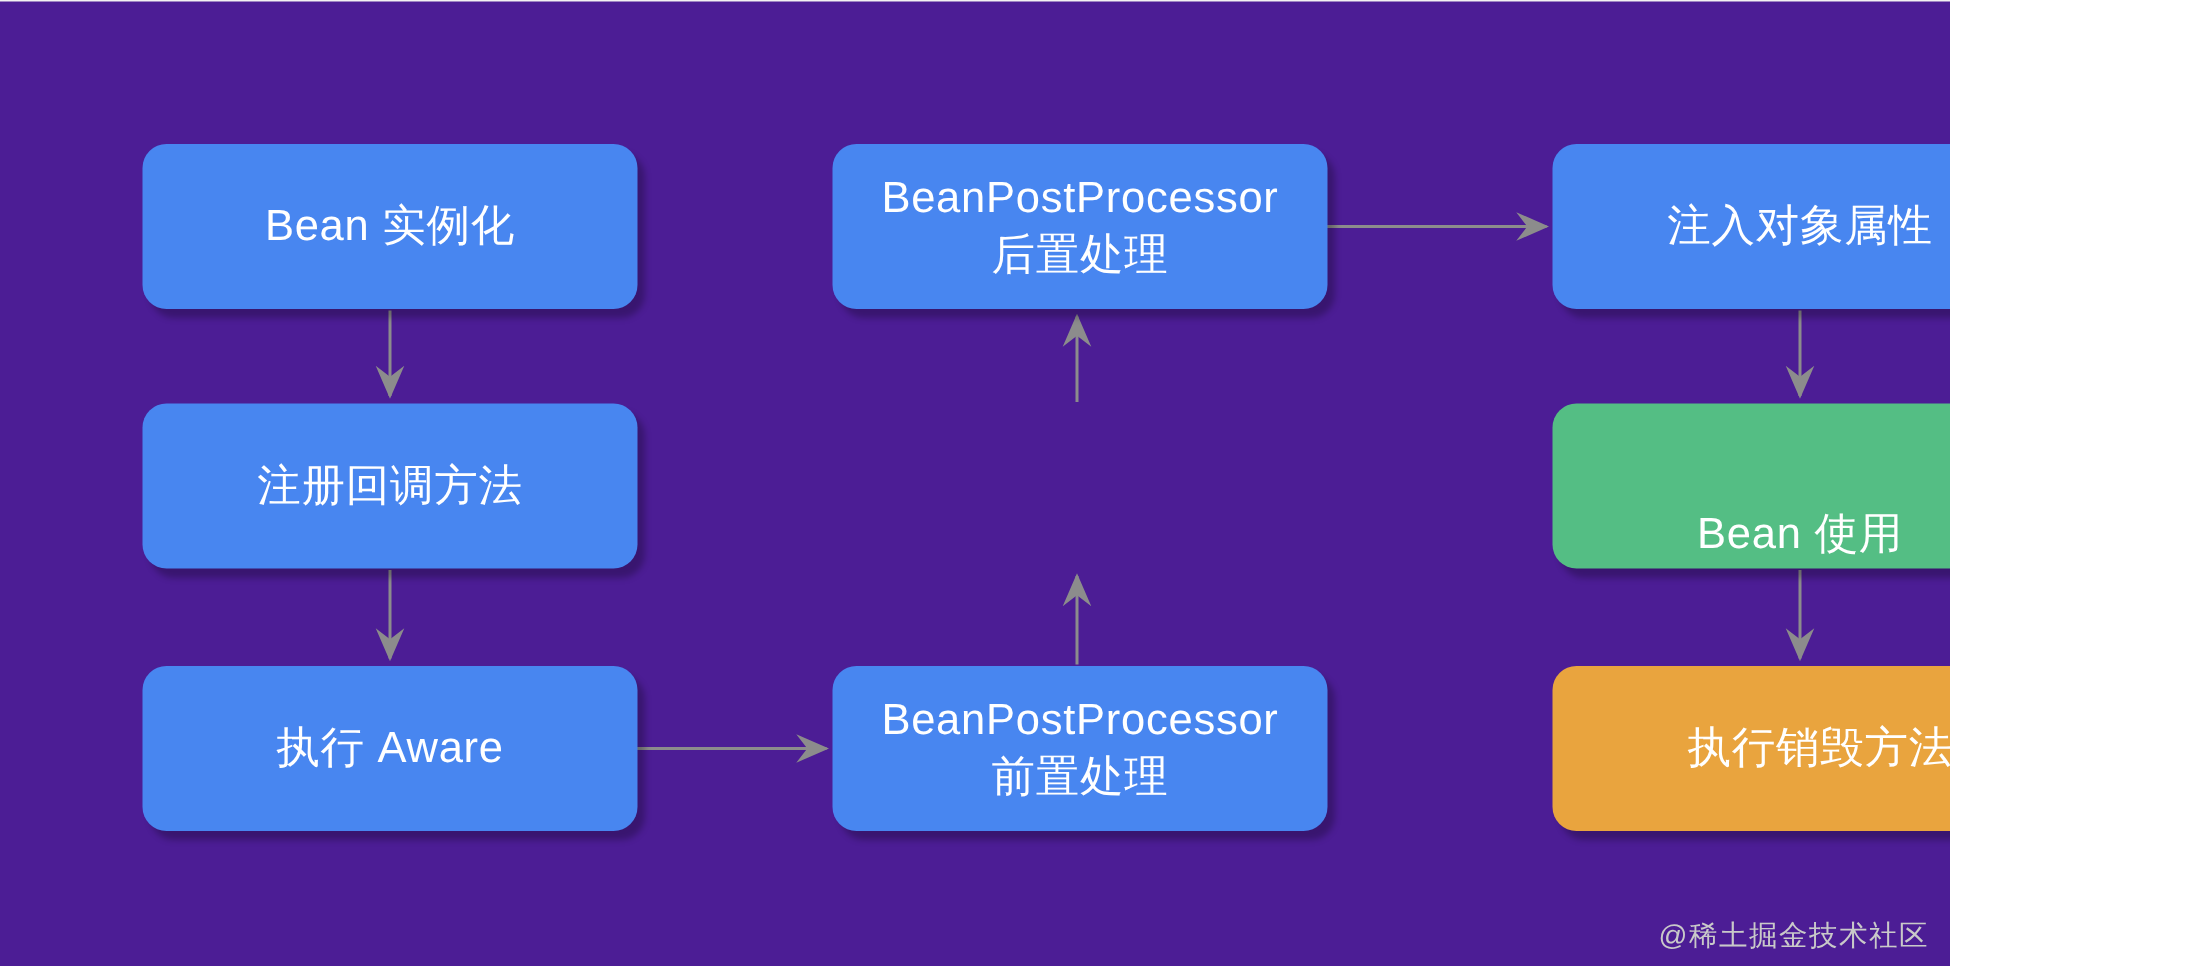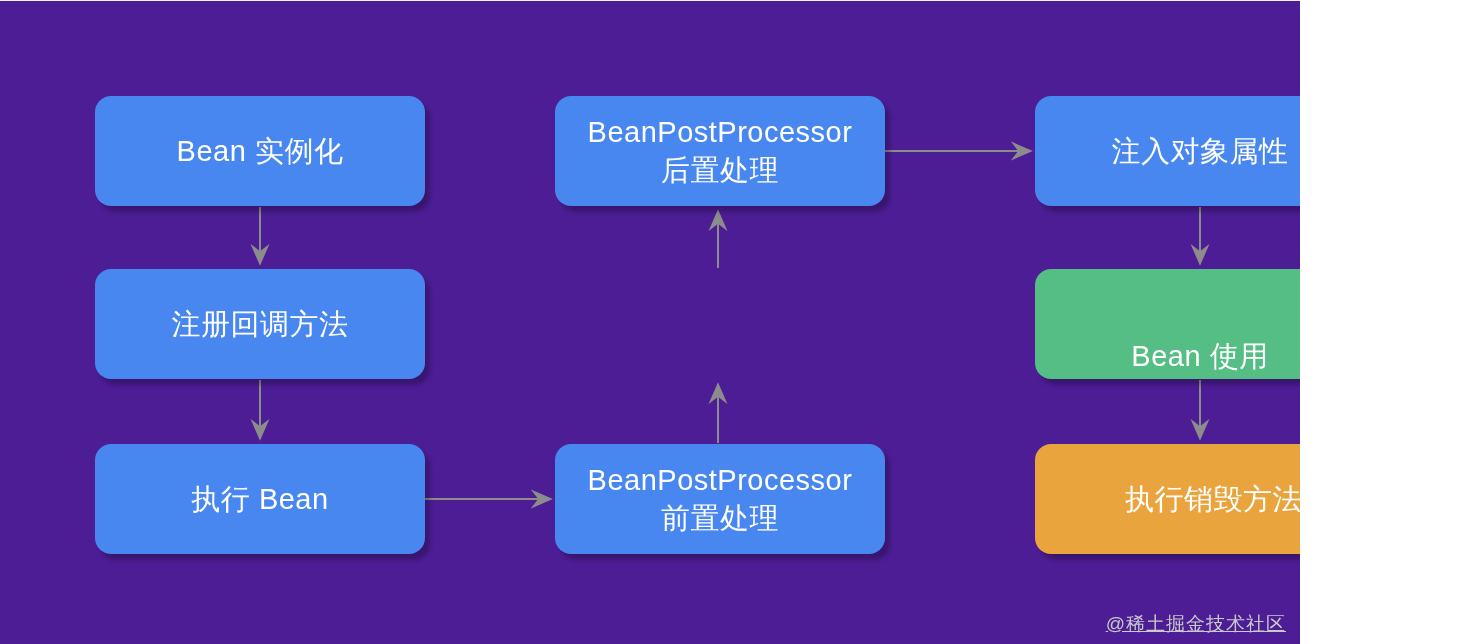--- a/index.html
+++ b/index.html
@@ -59,21 +59,20 @@
   .r3 { top: 443px; }
 
   .watermark {
     position: absolute;
     right: 14px;
     bottom: 8px;
     font-size: 19px;
     color: #c9c9c9;
     letter-spacing: 1px;
     z-index: 3;
-    text-decoration: underline;
   }
 </style>
 </head>
 <body>
 
 <div class="canvas">
 
   <svg class="arrows" viewBox="0 0 1474 644" xmlns="http://www.w3.org/2000/svg">
     <defs>
       <marker id="arrowhead" viewBox="0 0 12 12" refX="11" refY="6" markerWidth="11" markerHeight="11" orient="auto-start-reverse">
@@ -95,21 +94,21 @@
     <line x1="1200" y1="379" x2="1200" y2="438" stroke="#8C8C8C" stroke-width="2" marker-end="url(#arrowhead)"></line>
   </svg>
 
   <div class="node blue c1 r1">
     <span class="label">Bean 实例化</span>
   </div>
   <div class="node blue c1 r2">
     <span class="label">注册回调方法</span>
   </div>
   <div class="node blue c1 r3">
-    <span class="label">执行 Bean</span>
+    <span class="label">执行 Aware</span>
   </div>
 
   <div class="node blue c2 r1">
     <span class="label">BeanPostProcessor
 后置处理</span>
   </div>
   <div class="node blue c2 r3">
     <span class="label">BeanPostProcessor
 前置处理</span>
   </div>

